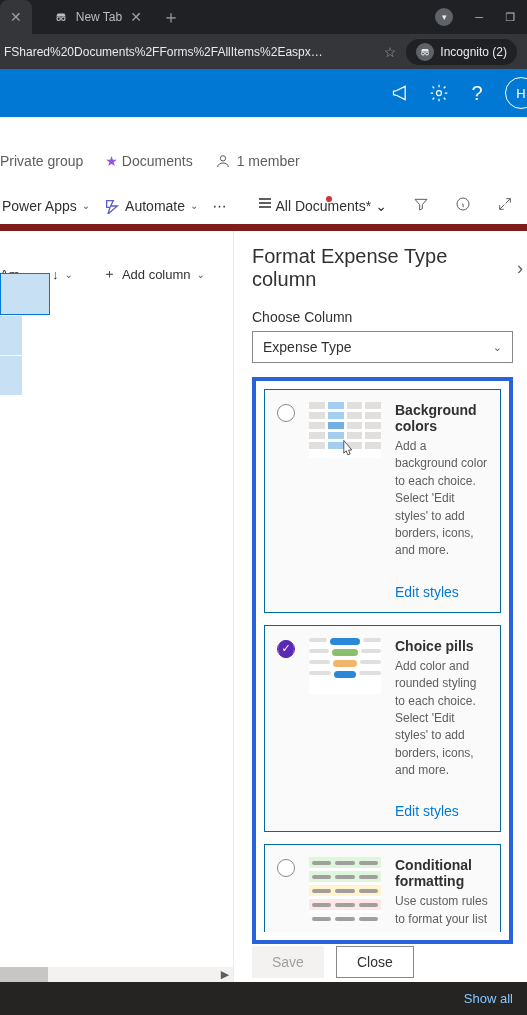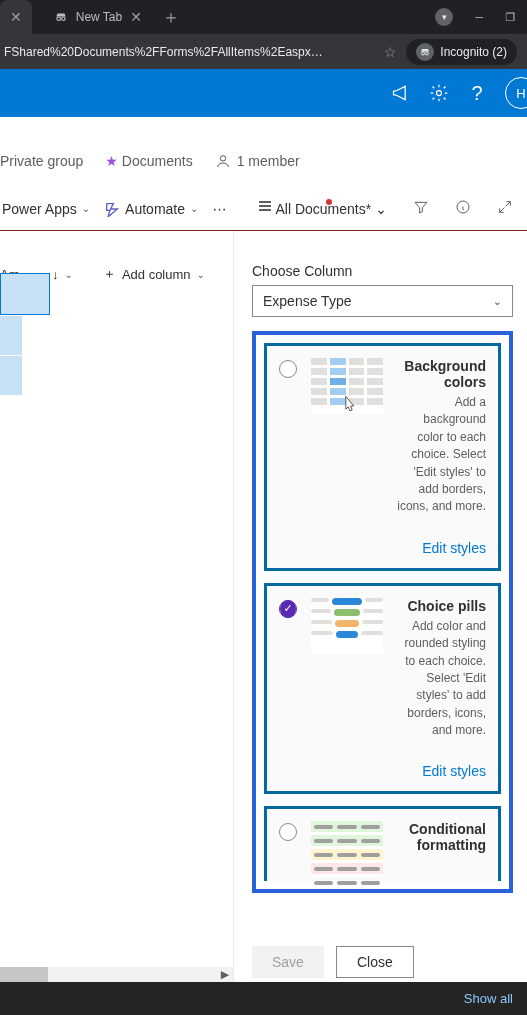--- a/index.html
+++ b/index.html
@@ -22,21 +22,21 @@
   
   .suite-header { height:48px; background:#0078d4; display:flex; align-items:center; justify-content:flex-end; padding:0 8px; gap:18px; color:#fff;}
   .suite-header .icon { width:20px; height:20px; display:flex; align-items:center; justify-content:center; }
   .suite-header .profile { width:32px; height:32px; border-radius:50%; border:1px solid #fff; display:flex; align-items:center; justify-content:center; margin-right:-18px; font-size:13px;}
   
   .site-info { height:70px; display:flex; align-items:flex-end; justify-content:flex-start; gap:22px; padding:0 14px 18px 0; color:#605e5c; font-size:14px;}
   .site-info .star-ico { color:#9b51e0; }
   .site-info .following .star-ico { margin-right:4px;}
   .site-info .member { display:flex; align-items:center; gap:6px;}
   
-  .cmd-bar { height:44px; border-bottom:1px solid #7f1d1d; display:flex; align-items:center; gap:14px; padding-left:2px; color:#323130; font-size:14px;}
+  .cmd-bar { height:44px; border-bottom:7px solid #7f1d1d; display:flex; align-items:center; gap:14px; padding-left:2px; color:#323130; font-size:14px;}
   .cmd-item { display:flex; align-items:center; gap:5px; }
   .cmd-item .chev { font-size:10px; color:#605e5c;}
   .automate-ico { color:#5b5fc7; }
   .more-dots { color:#323130; letter-spacing:1px; position:relative;}
   .red-dot { position:absolute; width:6px; height:6px; background:#d13438; border-radius:50%; top:-2px; right:55px;}
   .views-sel { display:flex; gap:4px; margin-left:8px; position:relative;}
   .views-icon { display:flex; flex-direction:column; gap:2px;}
   .views-icon span{ width:12px; height:2px; background:#605e5c; display:block;}
   .funnel, .info-ico, .expand-ico { color:#605e5c; }
   
@@ -55,21 +55,21 @@
   .pane-title { font-size:20px; font-weight:400; color:#323130;}
   .pane-close-chev { color:#605e5c; font-size:18px; margin-right:-10px;}
   .pane-tabs { display:flex; gap:24px; margin-top:18px; font-size:14px; color:#605e5c;}
   .pane-tab { padding-bottom:10px; cursor:pointer;}
   .pane-tab.active { color:#323130; font-weight:600; border-bottom:2px solid #0078d4;}
   .choose-label { margin-top:18px; font-size:14px; color:#323130;}
   .dropdown { margin-top:6px; height:32px; border:1px solid #8a8886; display:flex; align-items:center; justify-content:space-between; padding:0 10px; background:#fff;}
   .dropdown .chev { font-size:11px; color:#605e5c;}
 
   .option-stack { margin-top:14px; border:4px solid #2962d9; padding:8px; display:flex; flex-direction:column; gap:12px;}
-  .opt-card { border:3px solid #0369a1; background:#fafafa; padding:12px; display:flex; gap:14px; position:relative;text-align:right;}
+  .opt-card { border:1px solid #0369a1; background:#fafafa; padding:12px; display:flex; gap:14px; position:relative;}
   .opt-card.selected{ }
   .radio { width:18px; height:18px; border:1px solid #8a8886; border-radius:50%; flex:0 0 18px; margin-top:2px; background:#fff; display:flex; align-items:center; justify-content:center;}
   .radio.checked { border-color:#5b2ab5; }
   .radio.checked .dot { width:18px; height:18px; background:#5b2ab5; border-radius:50%; display:flex; align-items:center; justify-content:center; color:#fff; font-size:11px;}
   .opt-preview { width:72px; height:56px; flex:0 0 72px; background:#fff; border:0; position:relative;}
   .preview-grid { width:72px; }
   .pg-row { display:flex; gap:3px; margin-bottom:3px;}
   .pg-cell { height:7px; flex:1; background:#e1dfdd;}
   .pg-cell.bl { background:#a3cef1;}
   .pg-cell.bl2{ background:#71afe5;}
@@ -239,20 +239,24 @@
       <div style="height:40px;"></div>
       <div style="height:40px;"></div>
     </div>
     <div class="hscroll">
       <div class="thumb"></div>
       <div class="arrow-r">▶</div>
     </div>
   </div>
 
   <div class="right-pane">
+    <div class="pane-title-row">
+      <div class="pane-title">Format Expense Type column</div>
+      <div class="pane-close-chev">›</div>
+    </div>
     <div class="choose-label">Choose Column</div>
     <div class="dropdown">
       <span>Expense Type</span>
       <span class="chev">⌄</span>
     </div>
 
     <div class="option-stack">
 
       <div class="opt-card">
         <div class="radio"></div>
@@ -361,20 +365,21 @@
               <span></span>
             </div>
           <div class="band" style="margin-top:3px;">
               <span></span>
               <span></span>
               <span></span>
             </div>
         </div>
         <div class="opt-text">
           <div class="opt-title">Conditional formatting</div>
+          <div class="opt-desc">Use custom rules to format your list</div>
         </div>
       </div>
     </div>
 
     <div class="pane-actions">
       <div class="btn save">Save</div>
       <div class="btn">Close</div>
     </div>
   </div>
 </div>

